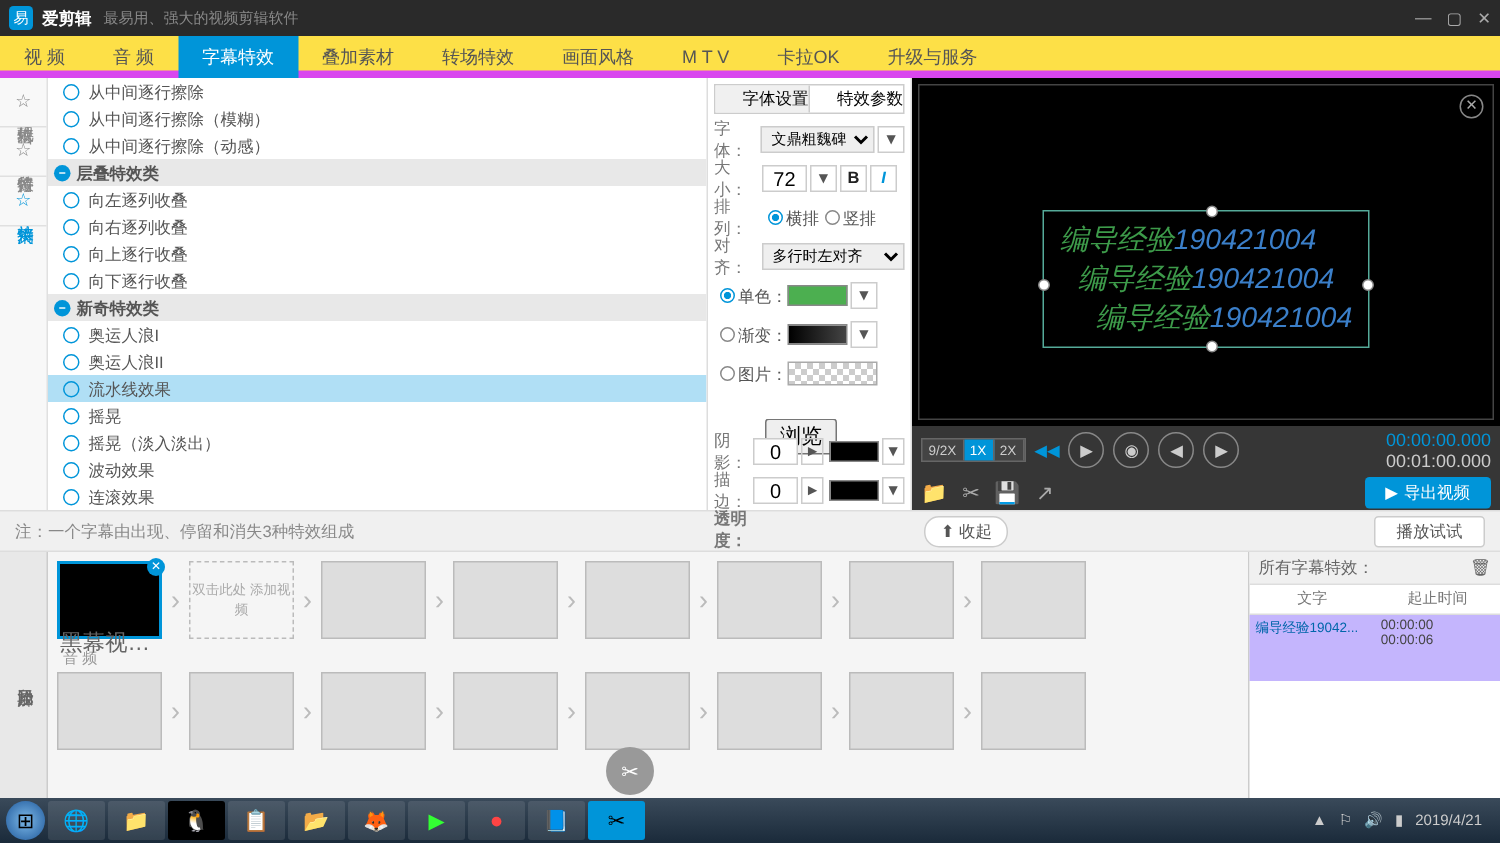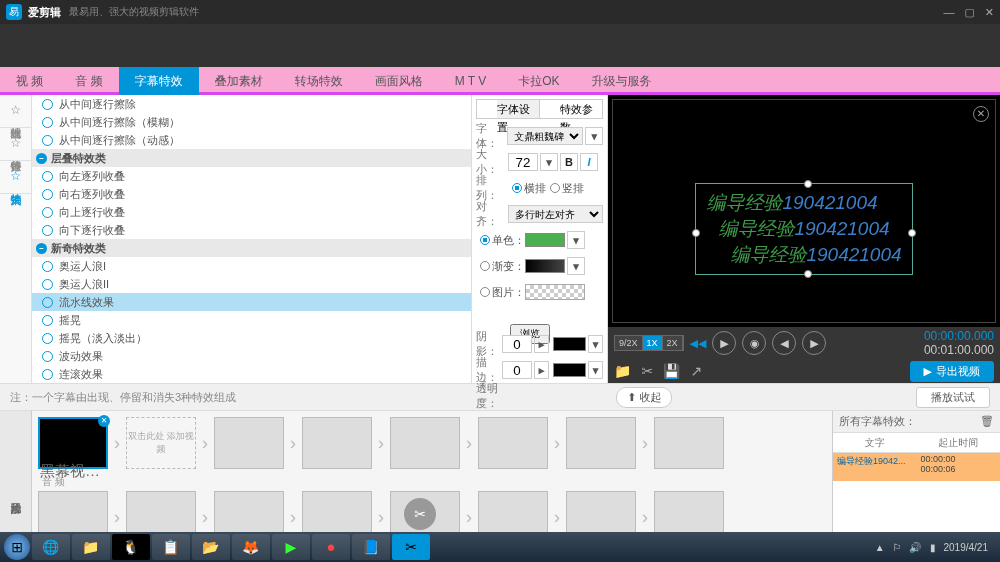--- a/index.html
+++ b/index.html
@@ -3,37 +3,37 @@
 <meta charset="utf-8">
 <style>
 * { margin: 0; padding: 0; box-sizing: border-box; font-family: "Microsoft YaHei", sans-serif; }
 body { width: 1000px; height: 562px; background: #333; overflow: hidden; font-size: 11px; }
 .titlebar { height: 24px; background: #2a2a2a; color: #ccc; display: flex; align-items: center; padding: 0 6px; }
 .titlebar .logo { width: 16px; height: 16px; background: #0095d9; border-radius: 3px; margin-right: 6px; display: flex; align-items: center; justify-content: center; color: #fff; font-size: 10px; }
 .titlebar .title { font-weight: bold; margin-right: 8px; color: #fff; }
 .titlebar .subtitle { color: #888; font-size: 10px; }
 .titlebar .winctrl { margin-left: auto; display: flex; gap: 10px; }
 .titlebar .winctrl span { cursor: pointer; color: #aaa; }
-.main-tabs { height: 28px; background: #f9a8d4; display: flex; border-bottom: 3px solid #d946ef; margin-top: 43px; }
+.main-tabs { height: 28px; background: #fde047; display: flex; border-bottom: 5px solid #d946ef; }
 .main-tabs .tab { padding: 0 16px; height: 28px; line-height: 28px; color: #555; cursor: pointer; font-size: 12px; }
 .main-tabs .tab.active { background: #0095d9; color: #fff; }
 .workspace { display: flex; height: 288px; }
 .left-sidebar { width: 32px; background: #f8f8f8; border-right: 1px solid #e0e0e0; display: flex; flex-direction: column; }
 .side-tab { writing-mode: vertical-rl; padding: 8px 6px; color: #888; font-size: 11px; border-bottom: 1px solid #e0e0e0; cursor: pointer; display: flex; align-items: center; }
 .side-tab .star { writing-mode: horizontal-tb; font-size: 12px; margin-bottom: 2px; }
 .side-tab.active { color: #0095d9; }
 .effect-list { width: 440px; background: #fff; overflow-y: auto; border-right: 1px solid #ddd; }
 .effect-list .item { height: 18px; display: flex; align-items: center; padding-left: 10px; color: #555; cursor: pointer; }
 .effect-list .item.selected { background: #b0dff5; }
 .effect-list .cat { background: #e8e8e8; padding-left: 4px; font-weight: bold; height: 18px; display: flex; align-items: center; }
 .effect-list .radio { width: 11px; height: 11px; border: 1px solid #0095d9; border-radius: 50%; margin-right: 6px; display: inline-block; }
 .effect-list .expand { width: 11px; height: 11px; background: #0095d9; border-radius: 50%; margin-right: 4px; display: inline-flex; align-items: center; justify-content: center; color: #fff; font-size: 8px; }
 .props-panel { width: 136px; background: #fff; border-right: 1px solid #ddd; padding: 4px; }
 .prop-tabs { display: flex; border: 1px solid #ccc; height: 20px; margin-bottom: 6px; }
-.prop-tabs div { flex: 1; text-align: left; line-height: 18px; font-size: 11px; cursor: pointer; margin-left: 20px; }
+.prop-tabs div { flex: 1; text-align: right; line-height: 18px; font-size: 11px; cursor: pointer; }
 .prop-tabs div:first-child { background: #f0f0f0; border-right: 1px solid #ccc; }
 .prop-row { display: flex; align-items: center; height: 22px; margin-bottom: 4px; font-size: 11px; color: #555; }
 .prop-row label { width: 32px; color: #777; }
 .prop-row select, .prop-row input[type=text] { flex: 1; height: 18px; border: 1px solid #ccc; font-size: 10px; padding: 0 2px; }
 .prop-row .num { width: 30px; height: 18px; border: 1px solid #ccc; text-align: center; }
 .prop-row .btn { width: 18px; height: 18px; border: 1px solid #ccc; margin-left: 2px; text-align: center; line-height: 16px; font-weight: bold; cursor: pointer; }
 .prop-row .btn.b { color: #222; }
 .prop-row .btn.i { font-style: italic; color: #0095d9; }
 .prop-row .radio2 { width: 10px; height: 10px; border: 1px solid #888; border-radius: 50%; margin: 0 2px 0 4px; }
 .prop-row .radio2.on { border-color: #0095d9; background: radial-gradient(circle, #0095d9 40%, transparent 45%); }
@@ -73,21 +73,21 @@
 .clip.video .label { position: absolute; bottom: -14px; font-size: 15px; color: #666; width: 70px; overflow: hidden; white-space: nowrap; text-overflow: ellipsis; }
 .clip.video .x { position: absolute; top: -4px; right: -4px; width: 12px; height: 12px; background: #0095d9; border-radius: 50%; color: #fff; font-size: 8px; text-align: center; line-height: 12px; }
 .add-hint { width: 70px; height: 52px; border: 1px dashed #bbb; display: flex; align-items: center; justify-content: center; color: #aaa; font-size: 9px; text-align: center; }
 .arrow { color: #bbb; font-size: 18px; }
 .audio-label { font-size: 10px; color: #999; margin: 6px 0 2px 4px; }
 .subtitle-panel { width: 168px; background: #fff; border-left: 1px solid #ccc; }
 .sp-header { height: 22px; background: #f0f0f0; border-bottom: 1px solid #ddd; display: flex; align-items: center; padding: 0 6px; font-size: 11px; color: #666; }
 .sp-header .trash { margin-left: auto; cursor: pointer; }
 .sp-cols { display: flex; height: 20px; border-bottom: 1px solid #ddd; font-size: 10px; color: #777; }
 .sp-cols div { flex: 1; text-align: center; line-height: 20px; }
-.sp-row { display: flex; height: 28px; background: #fdba74; font-size: 9px; }
+.sp-row { display: flex; height: 44px; background: #c4b5fd; font-size: 9px; }
 .sp-row .c1 { flex: 1; padding: 2px 4px; color: #0066aa; overflow: hidden; white-space: nowrap; text-overflow: ellipsis; }
 .sp-row .c2 { flex: 1; padding: 1px 4px; color: #444; }
 .scissors { position: absolute; left: 404px; top: 498px; width: 32px; height: 32px; background: #999; border-radius: 50%; display: flex; align-items: center; justify-content: center; color: #fff; font-size: 14px; z-index: 10; }
 .taskbar { position: absolute; bottom: 0; left: 0; right: 0; height: 30px; background: linear-gradient(#3a4a5a, #1a2a3a); display: flex; align-items: center; padding: 0 4px; gap: 2px; }
 .taskbar .item { width: 38px; height: 26px; background: rgba(255,255,255,0.1); border-radius: 2px; display: flex; align-items: center; justify-content: center; font-size: 14px; }
 .taskbar .tray { margin-left: auto; color: #ccc; font-size: 10px; display: flex; align-items: center; gap: 8px; padding-right: 8px; }
 </style>
 </head>
 <body>
 
@@ -178,38 +178,38 @@
         <span>渐变：</span>
         <div class="color-box gradient-box"></div>
         <span class="btn">▾</span>
       </div>
     <div class="prop-row">
         <span class="radio2"></span>
         <span>图片：</span>
         <div class="checker"></div>
       </div>
     <div class="prop-row" style="padding-left:34px;">
-        <button style="font-size:10px;padding:1px 8px;margin-top:32px;">浏览</button>
+        <button style="font-size:14px;padding:1px 8px;margin-top:32px;">浏览</button>
       </div>
     <div class="prop-row">
         <label>阴影：</label>
         <input class="num" value="0" style="">
         <span class="btn">▸</span>
         <div class="color-box" style="background:#000;margin-left:4px;"></div>
         <span class="btn">▾</span>
       </div>
     <div class="prop-row">
         <label>描边：</label>
         <input class="num" value="0" style="">
         <span class="btn">▸</span>
         <div class="color-box" style="background:#000;margin-left:4px;"></div>
         <span class="btn">▾</span>
       </div>
     <div class="prop-row">
-        <label style="width:42px;">透明度：</label>
+        <label style="width:42px;font-weight:bold;">透明度：</label>
       </div>
   </div>
 
   <div class="preview">
     <div class="video-area">
       <span class="close-x">✕</span>
       <div class="subtitle-box">
         <div class="handle" style="top:-4px;left:50%;"></div>
         <div class="handle" style="bottom:-4px;left:50%;"></div>
         <div class="handle" style="top:50%;left:-4px;"></div>

